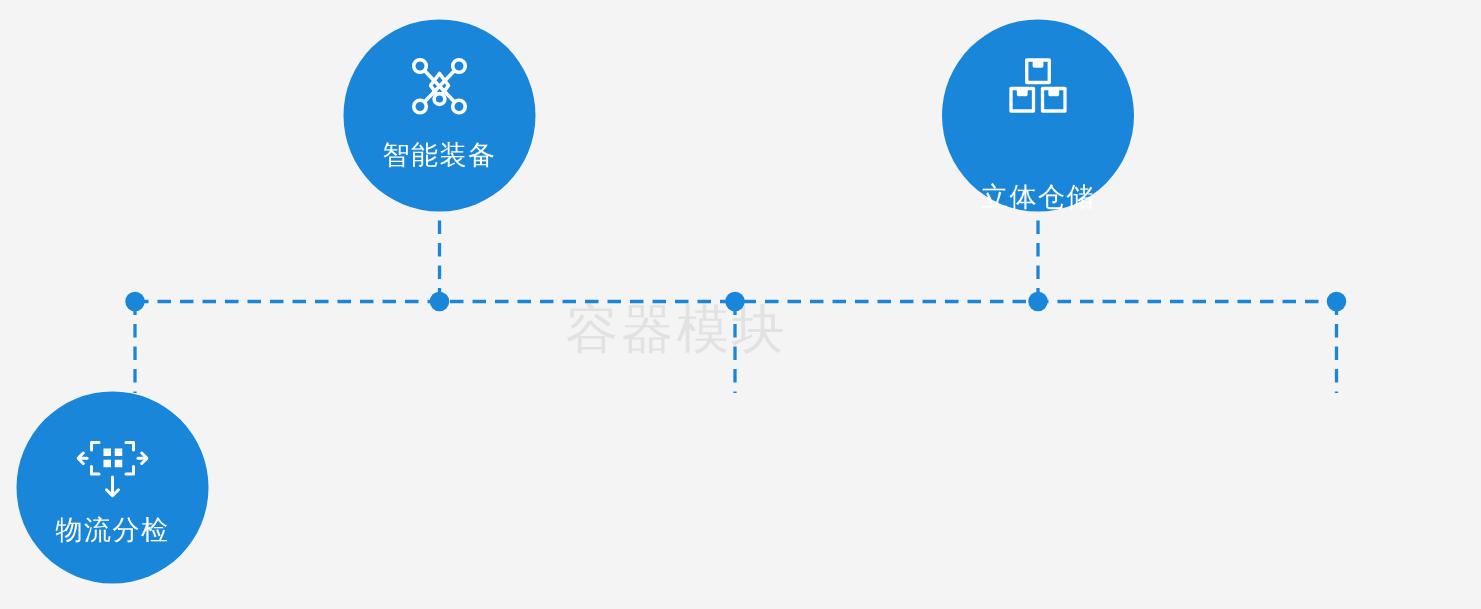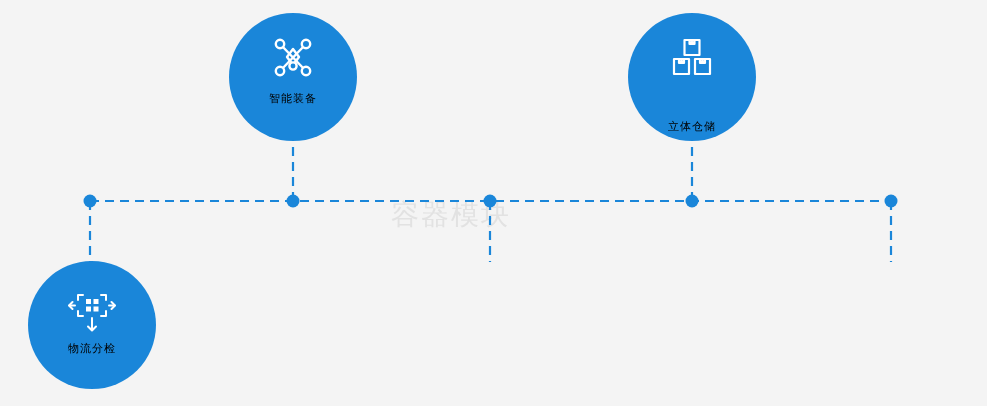--- a/index.html
+++ b/index.html
@@ -21,21 +21,21 @@
     background: #f4f4f4;
   }
 
   
   .watermark {
     position: absolute;
     left: 0;
     top: 196px;
     width: 902px;
     text-align: center;
-    font-size: 28px;
+    font-size: 35px;
     letter-spacing: 2px;
     color: #e2e2e2;
     font-weight: 400;
     user-select: none;
     pointer-events: none;
     z-index: 1;
   }
 
   
   #connectors {
@@ -64,31 +64,31 @@
   }
   .node .node-icon {
     display: block;
     margin-top: 22px;
     width: 48px;
     height: 48px;
     line-height: 0;
   }
   .node .node-label {
     margin-top: 8px;
-    color: #000000;
-    font-size: 11px;
+    color: #ffffff;
+    font-size: 18px;
     letter-spacing: 1px;
     white-space: nowrap;
     text-align: center;
   }
 
   
   .n-smart      { left: 229px; top:  13px; }
   .n-warehouse  { left: 628px; top:  13px; gap: 28px; }
-  .n-sorting    { left:  28px; top: 261px; }
+  .n-sorting    { left:  11px; top: 261px; }
   .n-prodline   { left: 426px; top: 261px; }
   .n-paintline  { left: 827px; top: 261px; }
 
   .node.bottom .node-icon { margin-top: 24px; }
 </style>
 </head>
 <body>
 
 <div id="stage">
 

